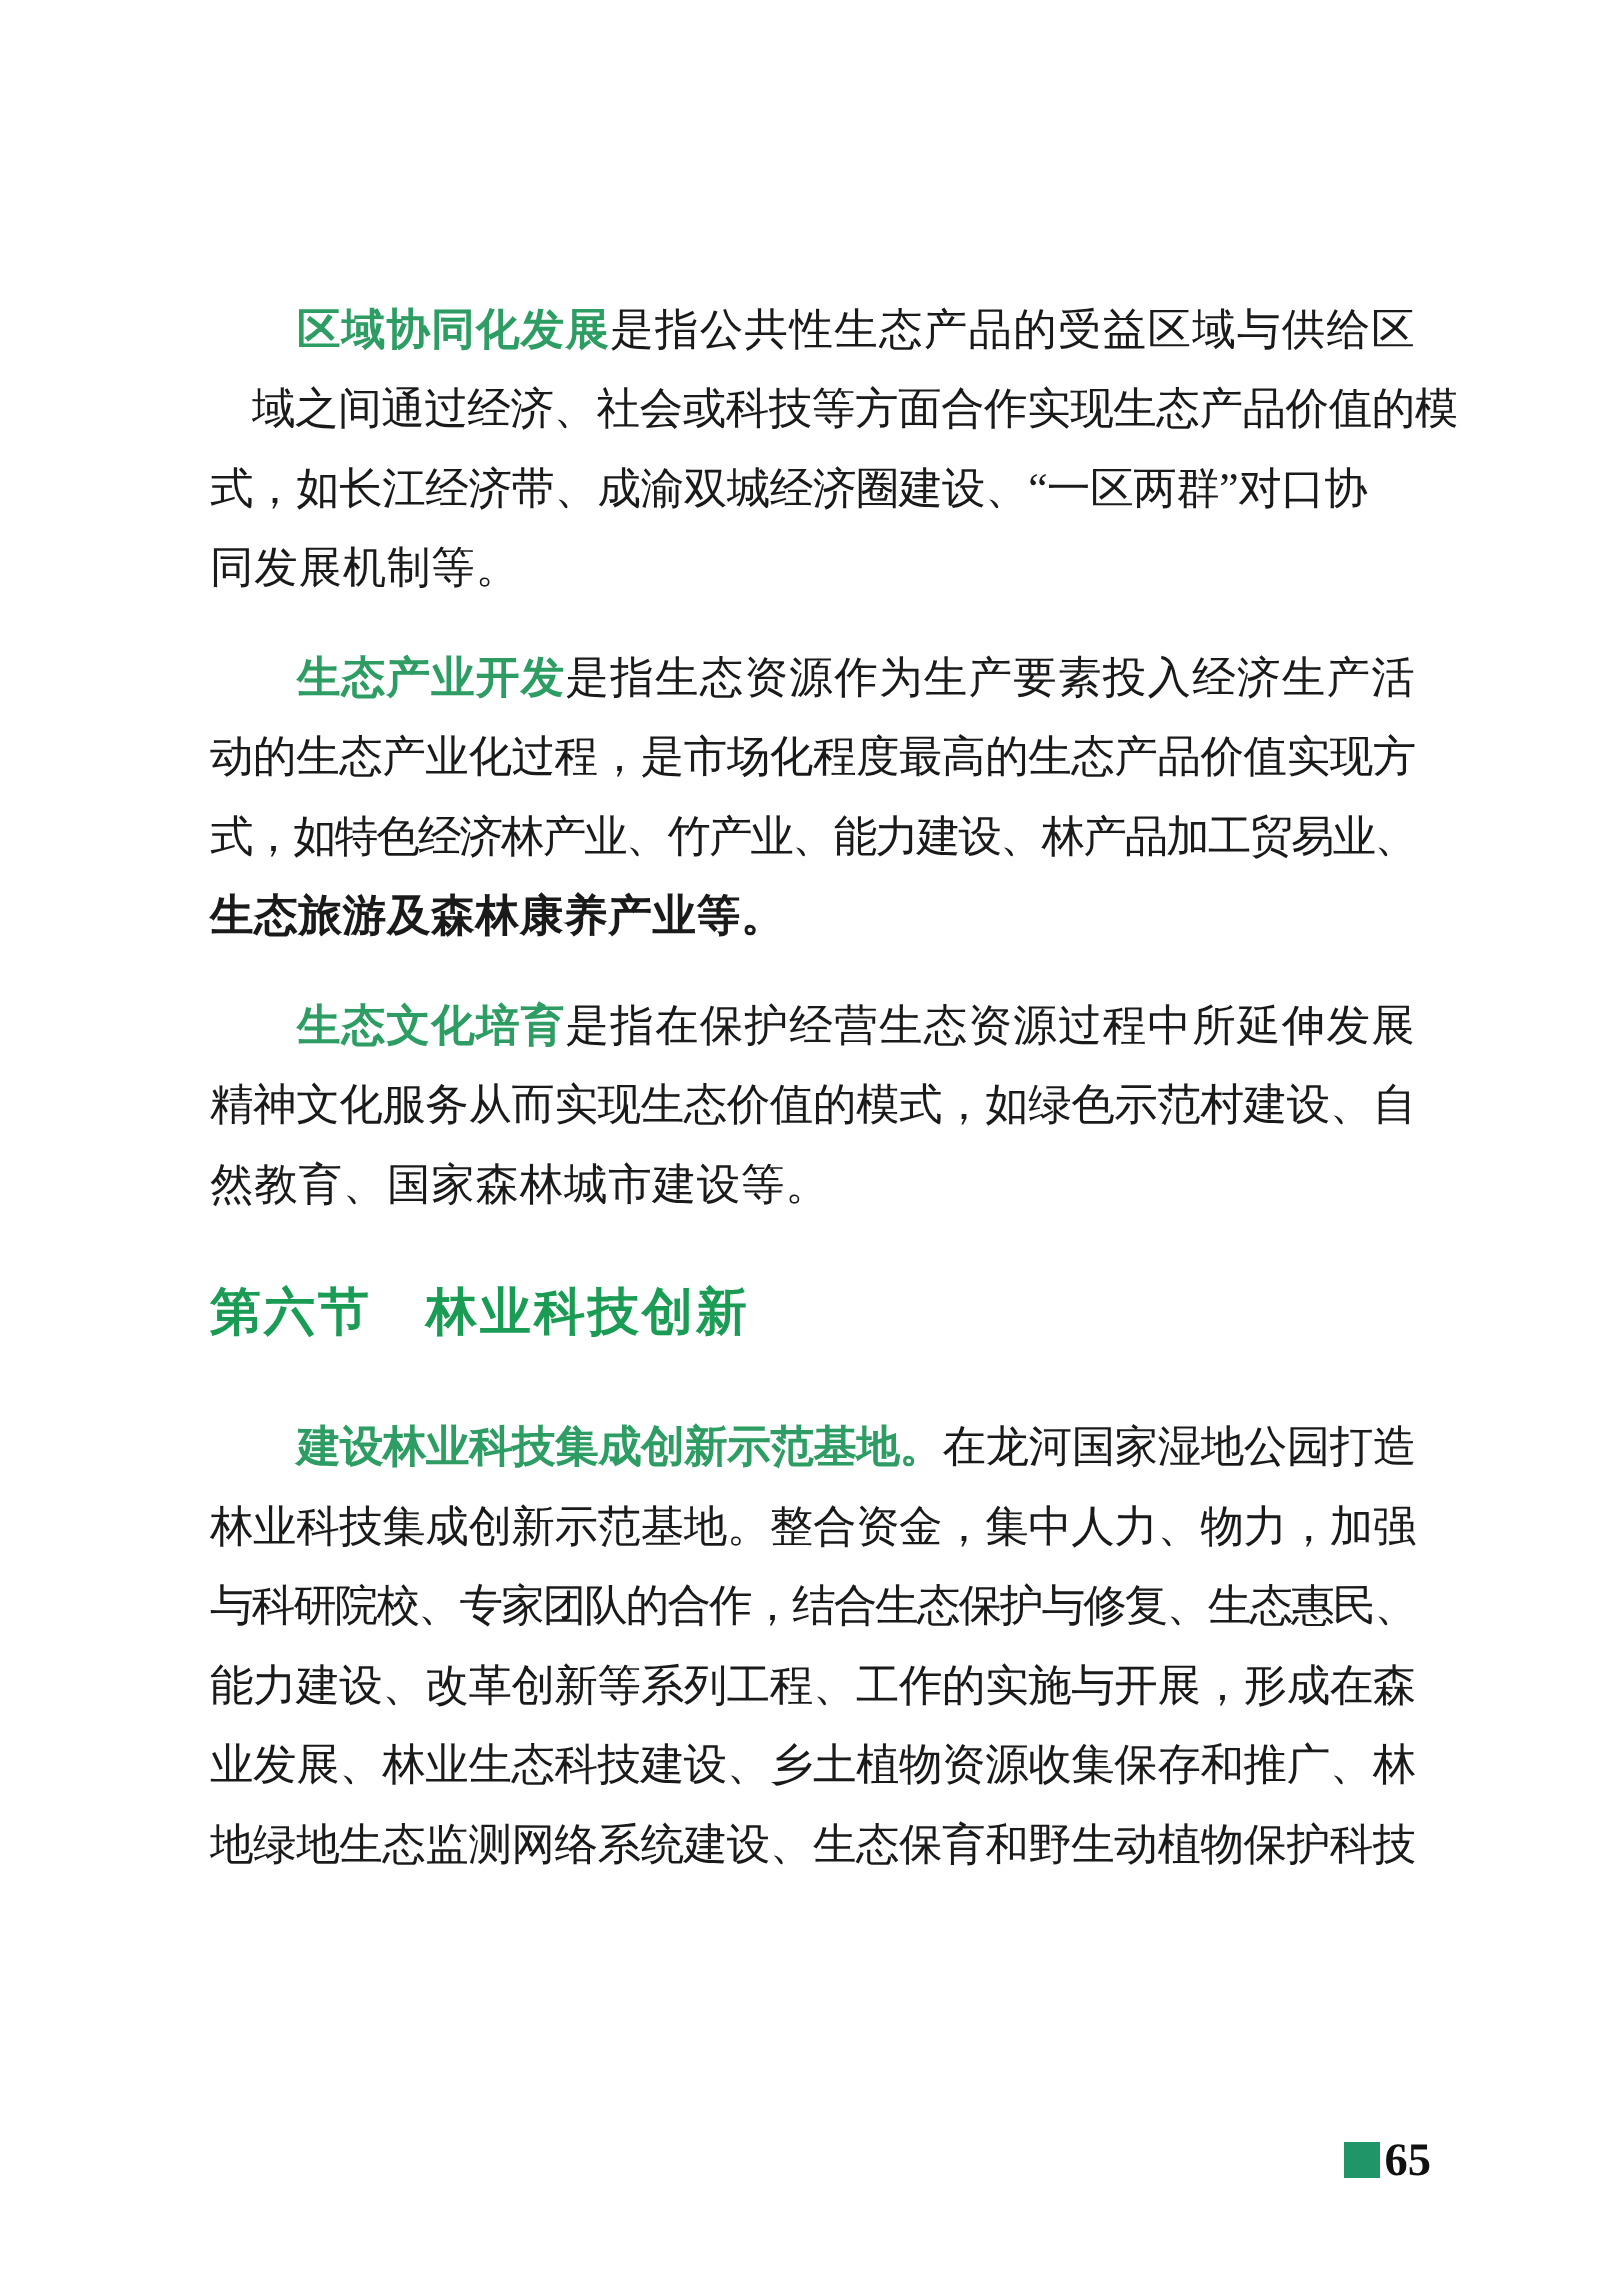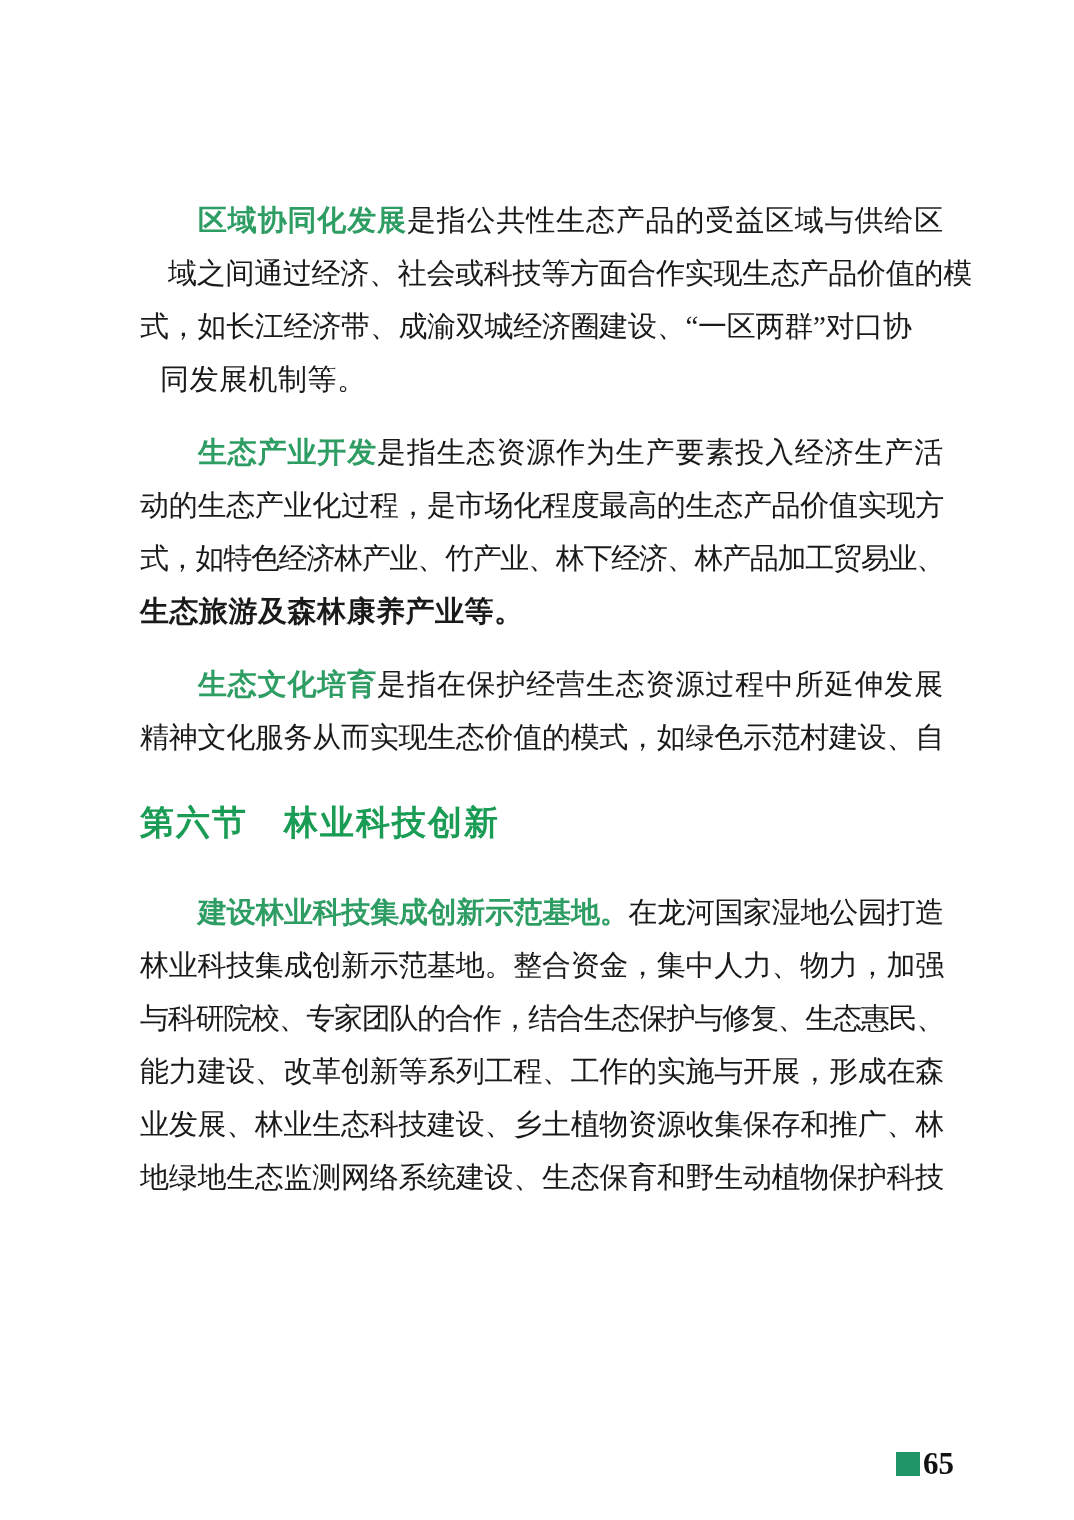--- a/index.html
+++ b/index.html
@@ -40,21 +40,20 @@
     font-weight: bold;
     letter-spacing: 2px;
   }
   .pagefoot {
     position: absolute;
     left: 896px;
     top: 1426px;
     display: flex;
     align-items: flex-end;
     gap: 3px;
-    margin-top: 24px;
   }
   .sq {
     display: inline-block;
     width: 24px;
     height: 24px;
     margin-bottom: 1px;
     background: var(--square-green, #1F9568);
   }
   .num {
     font-size: 31px;
@@ -66,31 +65,32 @@
 </style>
 </head>
 <body>
 
 <div class="page">
   <main class="content" id="content">
       <div class="para">
         <div class="line first" style="letter-spacing: 0.84px;"><span class="lead">区域协同化发展</span>是指公共性生态产品的受益区域与供给区</div>
         <div class="line" style="letter-spacing: -0.29px; margin-left: 28px;">域之间通过经济、社会或科技等方面合作实现生态产品价值的模</div>
         <div class="line" style="letter-spacing: -0.29px;">式，如长江经济带、成渝双城经济圈建设、“一区两群”对口协</div>
-        <div class="line" style="letter-spacing: 0.5px; margin-left: 20px;">同发展机制等。</div>
+        <div class="line" style="letter-spacing: 0.5px;">同发展机制等。</div>
       </div>
       <div class="para">
         <div class="line first" style="letter-spacing: 0.84px;"><span class="lead">生态产业开发</span>是指生态资源作为生产要素投入经济生产活</div>
         <div class="line" style="letter-spacing: -0.29px;">动的生态产业化过程，是市场化程度最高的生态产品价值实现方</div>
-        <div class="line" style="letter-spacing: -1.28px;">式，如特色经济林产业、竹产业、林下经济、林产品加工贸易业、</div>
+        <div class="line" style="letter-spacing: -1.28px;">式，如特色经济林产业、竹产业、能力建设、林产品加工贸易业、</div>
         <div class="line" style="letter-spacing: 0.5px; font-weight: bold;">生态旅游及森林康养产业等。</div>
       </div>
       <div class="para">
         <div class="line first" style="letter-spacing: 0.84px;"><span class="lead">生态文化培育</span>是指在保护经营生态资源过程中所延伸发展</div>
         <div class="line" style="letter-spacing: -0.29px;">精神文化服务从而实现生态价值的模式，如绿色示范村建设、自</div>
+        <div class="line" style="letter-spacing: 0.5px;">然教育、国家森林城市建设等。</div>
       </div>
       <h2 class="heading">第六节　林业科技创新</h2>
       <div class="para">
         <div class="line first" style="letter-spacing: -0.31px;"><span class="lead">建设林业科技集成创新示范基地。</span>在龙河国家湿地公园打造</div>
         <div class="line" style="letter-spacing: -0.29px;">林业科技集成创新示范基地。整合资金，集中人力、物力，加强</div>
         <div class="line" style="letter-spacing: -1.28px; text-align: center;">与科研院校、专家团队的合作，结合生态保护与修复、生态惠民、</div>
         <div class="line" style="letter-spacing: -0.29px;">能力建设、改革创新等系列工程、工作的实施与开展，形成在森</div>
         <div class="line" style="letter-spacing: -0.29px;">业发展、林业生态科技建设、乡土植物资源收集保存和推广、林</div>
         <div class="line" style="letter-spacing: -0.29px;">地绿地生态监测网络系统建设、生态保育和野生动植物保护科技</div>
       </div>

